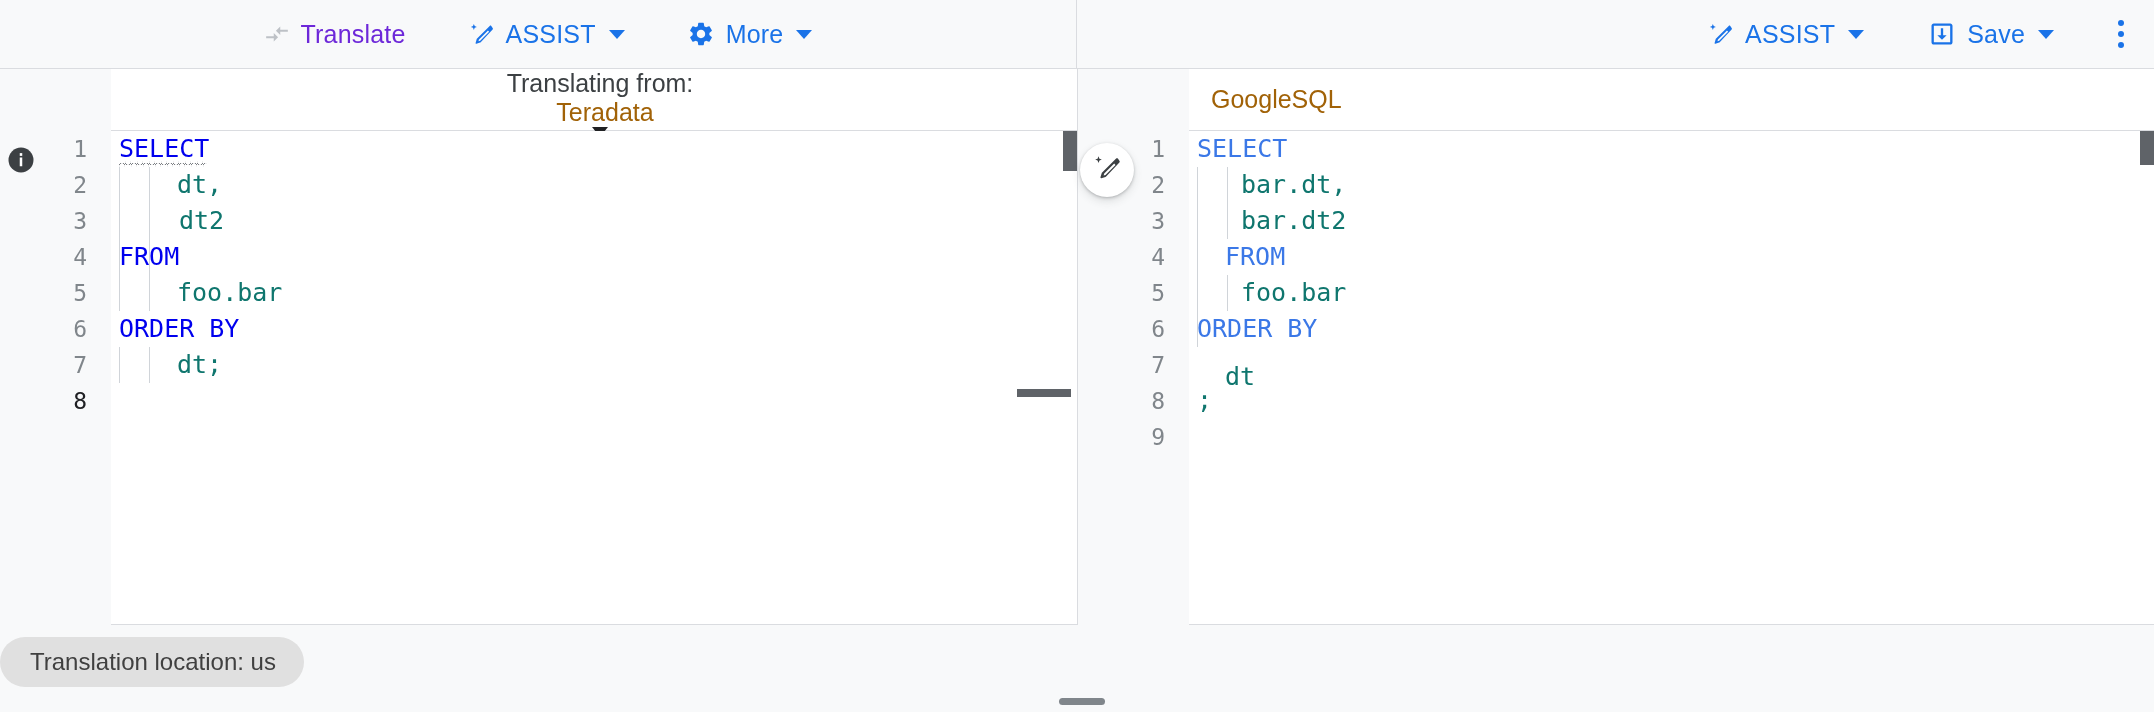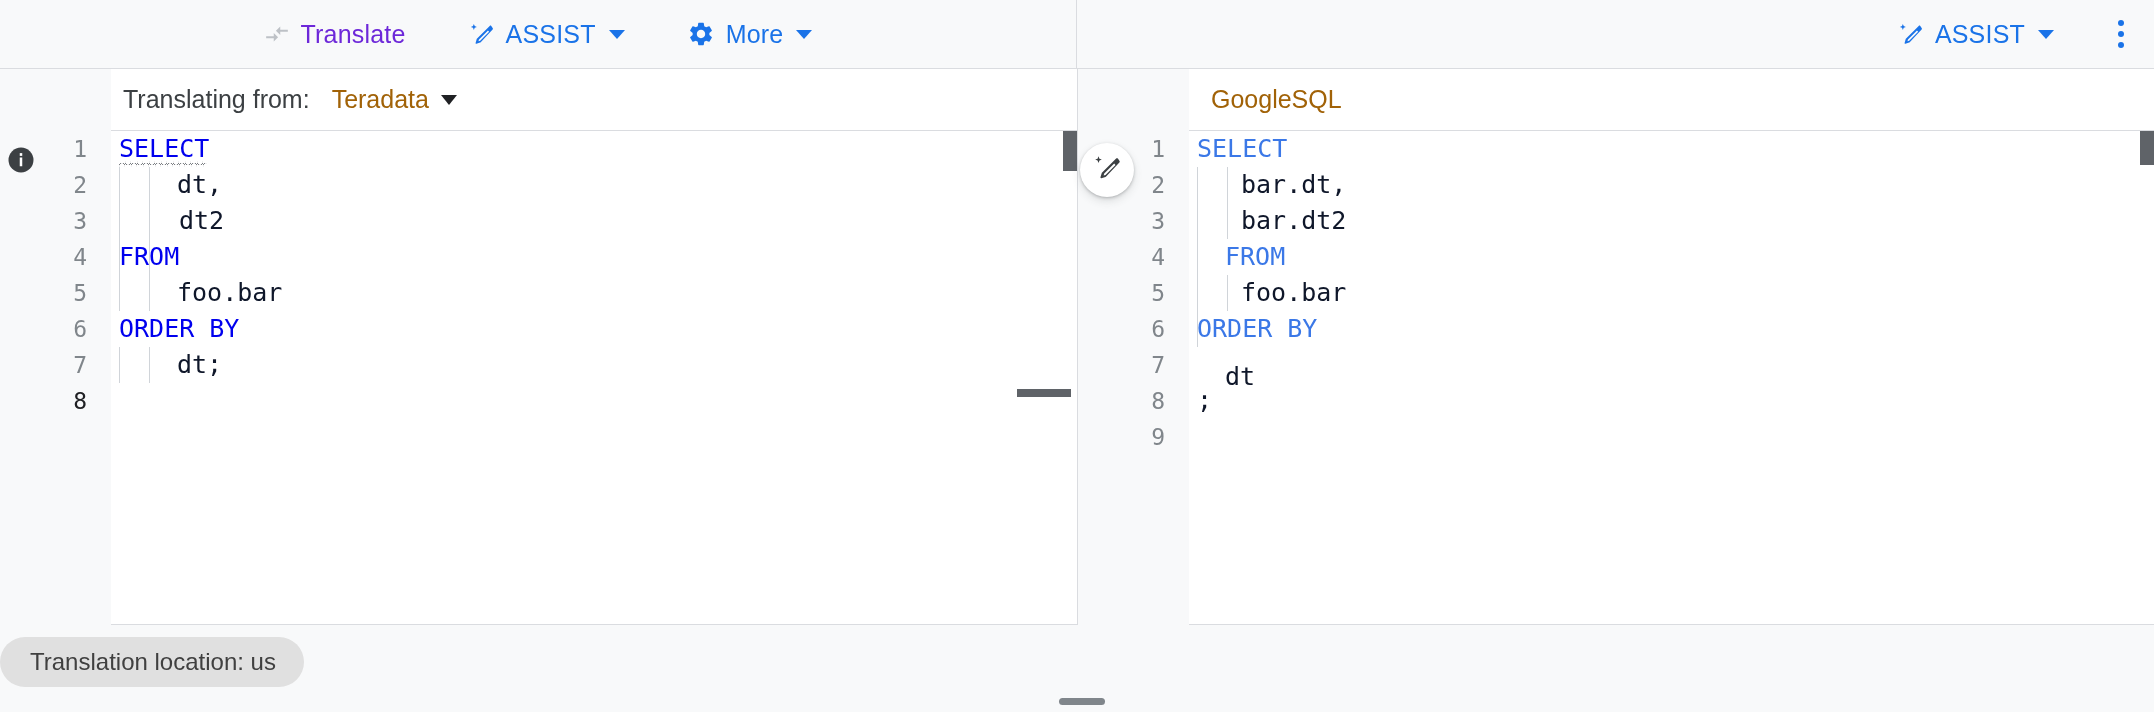--- a/index.html
+++ b/index.html
@@ -92,21 +92,21 @@
     background: #f8f9fa;
   }
 
   .pane-header {
     position: absolute;
     top: 0; height: 62px;
     background: #ffffff;
     border-bottom: 1px solid #dadce0;
     display: flex; align-items: center;
   }
-  .pane-header.left { left: 111px; width: 966px; }
+  .pane-header.left { left: 111px; width: 966px; flex-direction: column; }
   .pane-header.right { left: 111px; width: 965px; }
 
   .ph-label {
     font-size: 25px; color: #3c4043;
     margin-left: 12px;
   }
   .ph-value {
     font-size: 25px; color: #a16207;
     margin-left: 22px;
   }
@@ -165,21 +165,21 @@
   }
 
   .code-line {
     position: absolute;
     left: 0;
     height: 36px;
     line-height: 36px;
     white-space: pre;
     font-family: "DejaVu Sans Mono", monospace;
     font-size: 25px;
-    color: #0f172a;
+    color: #0f766e;
   }
   .kw-left { color: #0000ee; }
   .kw-right { color: #3b78e7; }
   .squiggle {
     position: absolute;
     height: 6px;
     background-image:
       radial-gradient(circle at 3px 5px, transparent 2.5px, #5f6368 3px, transparent 3.4px),
       radial-gradient(circle at 9px 1px, transparent 2.5px, #5f6368 3px, transparent 3.4px);
     background-size: 12px 6px;
@@ -297,20 +297,30 @@
           <span>
             <svg width="27" height="27" viewBox="0 0 24 24">
               <path d="M5.2 2.6l.75 1.9 1.9.75-1.9.75-.75 1.9-.75-1.9L2.55 5.25l1.9-.75z"></path>
               <path d="M20.7 4.4c-.4-.4-1-.4-1.4 0L8.1 15.6c-.2.2-.3.3-.35.5l-1 3.35c-.12.42.28.82.7.7l3.35-1c.2-.06.3-.15.5-.35L21.9 7.6c.4-.4.4-1 0-1.4l-1.2-1.8zm-9.9 13.1l-1.5.45.45-1.5 8-8 1.05 1.05-8 8z"></path>
             </svg>
           </span>
           <span class="lbl">ASSIST</span>
           <span class="caret"></span>
         </div>
 
+        <div class="tb-btn">
+          <span>
+            <svg width="28" height="28" viewBox="0 0 24 24">
+              <path d="M19 3H5c-1.1 0-2 .9-2 2v14c0 1.1.9 2 2 2h14c1.1 0 2-.9 2-2V5c0-1.1-.9-2-2-2zm0 16H5V5h14v14z"></path>
+              <path d="M12 17l4-4h-3V7h-2v6H8z"></path>
+            </svg>
+          </span>
+          <span class="lbl">Save</span>
+          <span class="caret"></span>
+        </div>
 
         <div class="kebab">
           <i></i>
           <i></i>
           <i></i>
         </div>
       </div>
     </div>
   </div>
 

